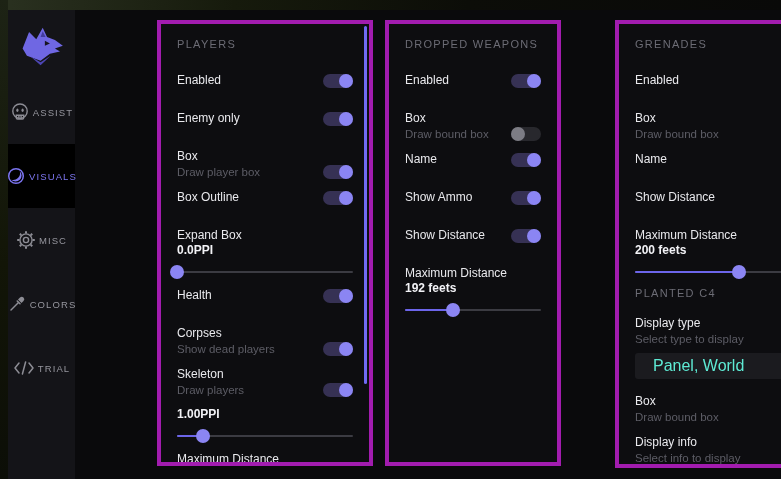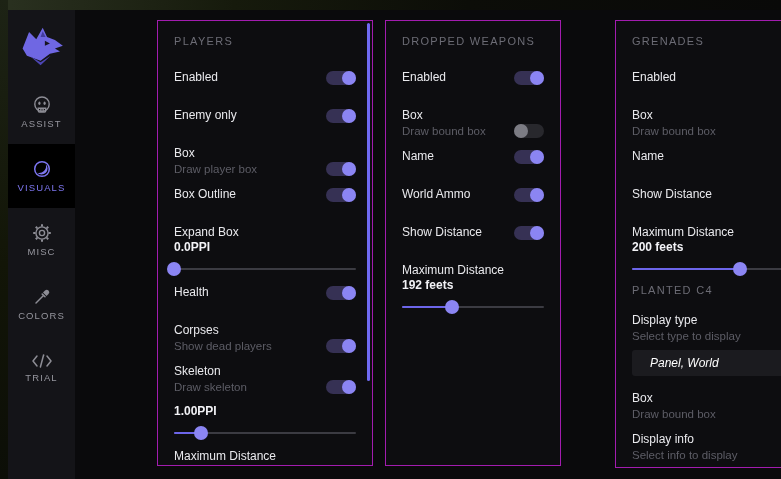--- a/index.html
+++ b/index.html
@@ -14,32 +14,32 @@
     position:absolute;left:8px;top:10px;right:0;bottom:0;
     background:#0a0a0c;display:flex;
   }
   
   #sidebar{
     width:67px;flex:0 0 67px;background:#141418;height:100%;
     display:flex;flex-direction:column;align-items:stretch;
   }
   .logo-wrap{height:70px;display:flex;align-items:center;justify-content:center;}
   .side-item{
-    height:64px;display:flex;flex-direction:column;align-items:center;justify-content:center;
+    height:64px;display:flex;flex-direction:row;align-items:center;justify-content:center;
     gap:3px;cursor:pointer;color:#8d8d95;
   }
   .side-item .si-label{font-size:9.5px;letter-spacing:1.1px;color:#96969e;}
   .side-item.active{background:#000000;color:#7e77f1;}
   .side-item.active .si-label{color:#7e77f1;}
   .side-item svg{display:block;}
   
   #panels{position:relative;flex:1;}
   .panel{
     position:absolute;top:10px;box-sizing:border-box;
-    background:#0d0d10;border:1px solid #a21caf;
+    background:#0d0d10;border:4px solid #a21caf;
     padding:14px 16px 0 16px;overflow:hidden;
   }
   .panel-0{left:82px;width:216px;height:446px;}
   .panel-1{left:310px;width:176px;height:446px;}
   .panel-2{left:540px;width:214px;height:448px;}
   .panel-title{
     font-size:11px;letter-spacing:1.3px;color:#6c6c75;font-weight:500;
     margin:0 0 22px 0;
   }
   .scrollbar{
@@ -69,21 +69,21 @@
   .track{position:absolute;left:0;right:0;top:6px;height:2px;background:#3b3b42;border-radius:1px;}
   .fill{position:absolute;left:0;top:6px;height:2px;background:#6c65ea;border-radius:1px;}
   .sknob{position:absolute;top:0;width:14px;height:14px;border-radius:50%;background:#8b85f3;margin-left:-7px;}
   .ctl-section{font-size:11px;letter-spacing:1.3px;color:#6c6c75;font-weight:500;margin:4px 0 16px 0;}
   .ctl-select{margin-bottom:14px;}
   .selectbox{
     margin-top:7px;height:26px;background:#1b1b1f;border-radius:3px;
     display:flex;align-items:center;justify-content:space-between;
     padding:0 12px 0 18px;cursor:pointer;
   }
-  .selectbox .sel-val{font-size:12px;color:#ffffff;font-style:italic;}
+  .selectbox .sel-val{font-size:16px;color:#5eead4;}
 </style>
 </head>
 <body>
 
 <div class="game-strip" style="left:0;top:0;width:781px;height:10px;background:linear-gradient(90deg,#2a3120 0%,#161a0c 30%,#0c0d08 60%,#090908 100%);"></div>
 <div class="game-strip" style="left:0;top:0;width:8px;height:479px;"></div>
 
 <div id="menu">
   <div id="sidebar">
     <div class="logo-wrap">
@@ -217,21 +217,21 @@
             <div class="lbl">Corpses</div>
             <div class="sub">Show dead players</div>
           </div>
           <div class="toggle on">
             <div class="knob"></div>
           </div>
         </div>
         <div class="ctl-toggle has-sub">
           <div class="lbls">
             <div class="lbl">Skeleton</div>
-            <div class="sub">Draw skeleton</div>
+            <div class="sub">Draw players</div>
           </div>
           <div class="toggle on">
             <div class="knob"></div>
           </div>
         </div>
         <div class="ctl-slider">
           <div class="slider-row">
             <div class="slider-val">1.00PPI</div>
           </div>
           <div class="track-wrap">
@@ -273,21 +273,21 @@
         <div class="ctl-toggle">
           <div class="lbls">
             <div class="lbl">Name</div>
           </div>
           <div class="toggle on">
             <div class="knob"></div>
           </div>
         </div>
         <div class="ctl-toggle">
           <div class="lbls">
-            <div class="lbl">World Ammo</div>
+            <div class="lbl">Show Ammo</div>
           </div>
           <div class="toggle on">
             <div class="knob"></div>
           </div>
         </div>
         <div class="ctl-toggle">
           <div class="lbls">
             <div class="lbl">Show Distance</div>
           </div>
           <div class="toggle on">

